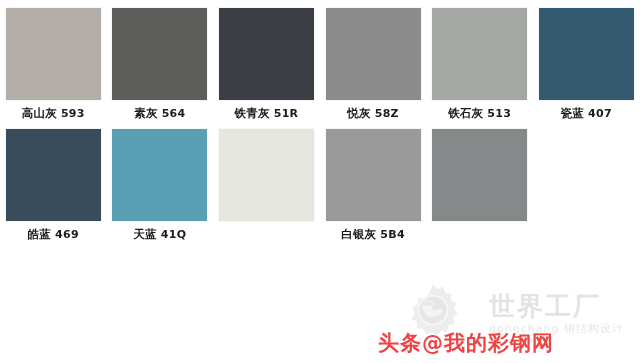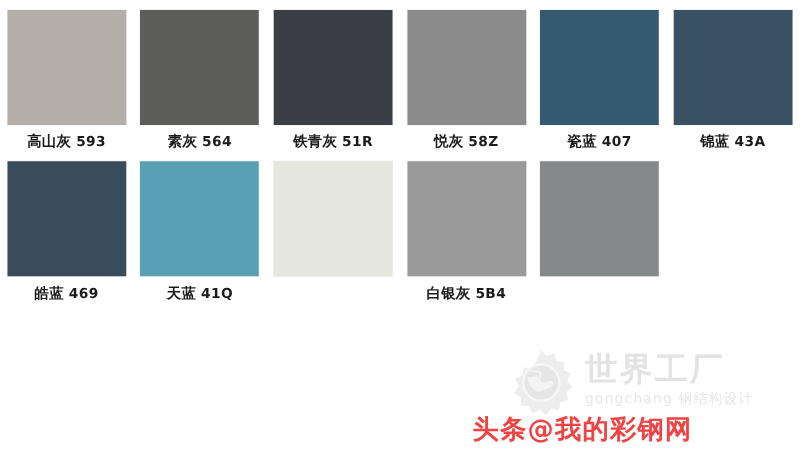--- a/index.html
+++ b/index.html
@@ -45,21 +45,21 @@
     font-size:11px;
     margin-left:4px;
     letter-spacing:0.3px;
   }
   
   .wm{
     position:absolute;
     left:404px;top:276px;
     width:236px;height:70px;
     pointer-events:none;
-    display:flex;align-items:flex-start;
+    display:flex;align-items:center;gap:21px;
   }
   .wm-logo{
     position:relative;width:62px;height:62px;flex:0 0 62px;
   }
   .wm-gear{
     position:absolute;left:0;top:2px;width:58px;height:58px;
   }
   .wm-text{
     margin-left:2px;padding-top:6px;
   }
@@ -99,26 +99,26 @@
       </div>
       <div class="cell">
         <div class="swatch" style="background: rgb(59, 63, 69);"></div>
         <div class="cap"><span>铁青灰</span><span class="code">51R</span></div>
       </div>
       <div class="cell">
         <div class="swatch" style="background: rgb(139, 139, 139);"></div>
         <div class="cap"><span>悦灰</span><span class="code">58Z</span></div>
       </div>
       <div class="cell">
+        <div class="swatch" style="background: rgb(165, 167, 164);"></div>
+        <div class="cap"><span>铁石灰</span><span class="code">513</span></div>
+      </div>
+      <div class="cell">
         <div class="swatch" style="background: rgb(51, 90, 110);"></div>
         <div class="cap"><span>瓷蓝</span><span class="code">407</span></div>
-      </div>
-      <div class="cell">
-        <div class="swatch" style="background: rgb(58, 81, 99);"></div>
-        <div class="cap"><span>锦蓝</span><span class="code">43A</span></div>
       </div>
       <div class="cell">
         <div class="swatch" style="background: rgb(57, 76, 91);"></div>
         <div class="cap"><span>皓蓝</span><span class="code">469</span></div>
       </div>
       <div class="cell">
         <div class="swatch" style="background: rgb(90, 160, 180);"></div>
         <div class="cap"><span>天蓝</span><span class="code">41Q</span></div>
       </div>
       <div class="cell">

